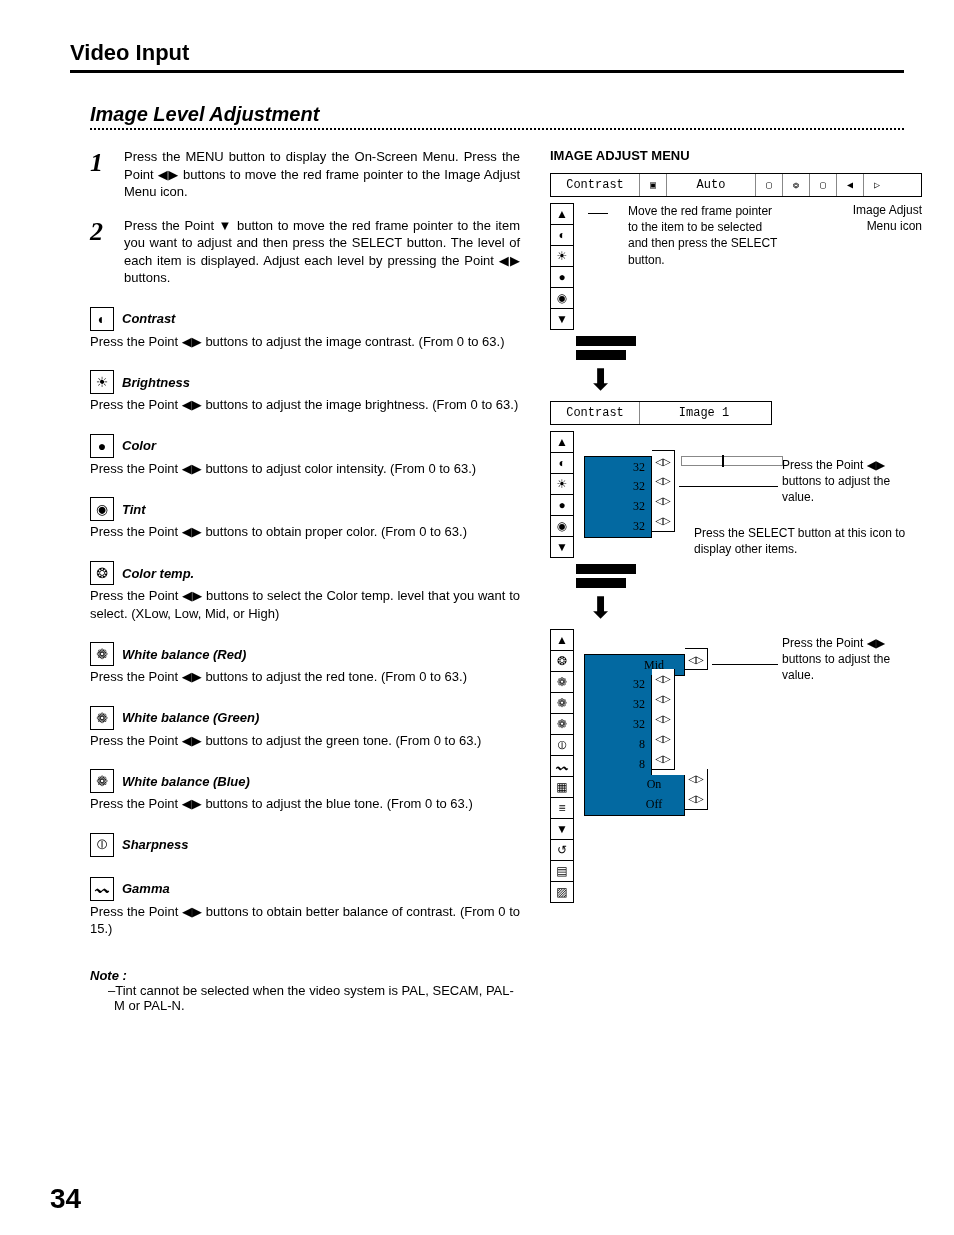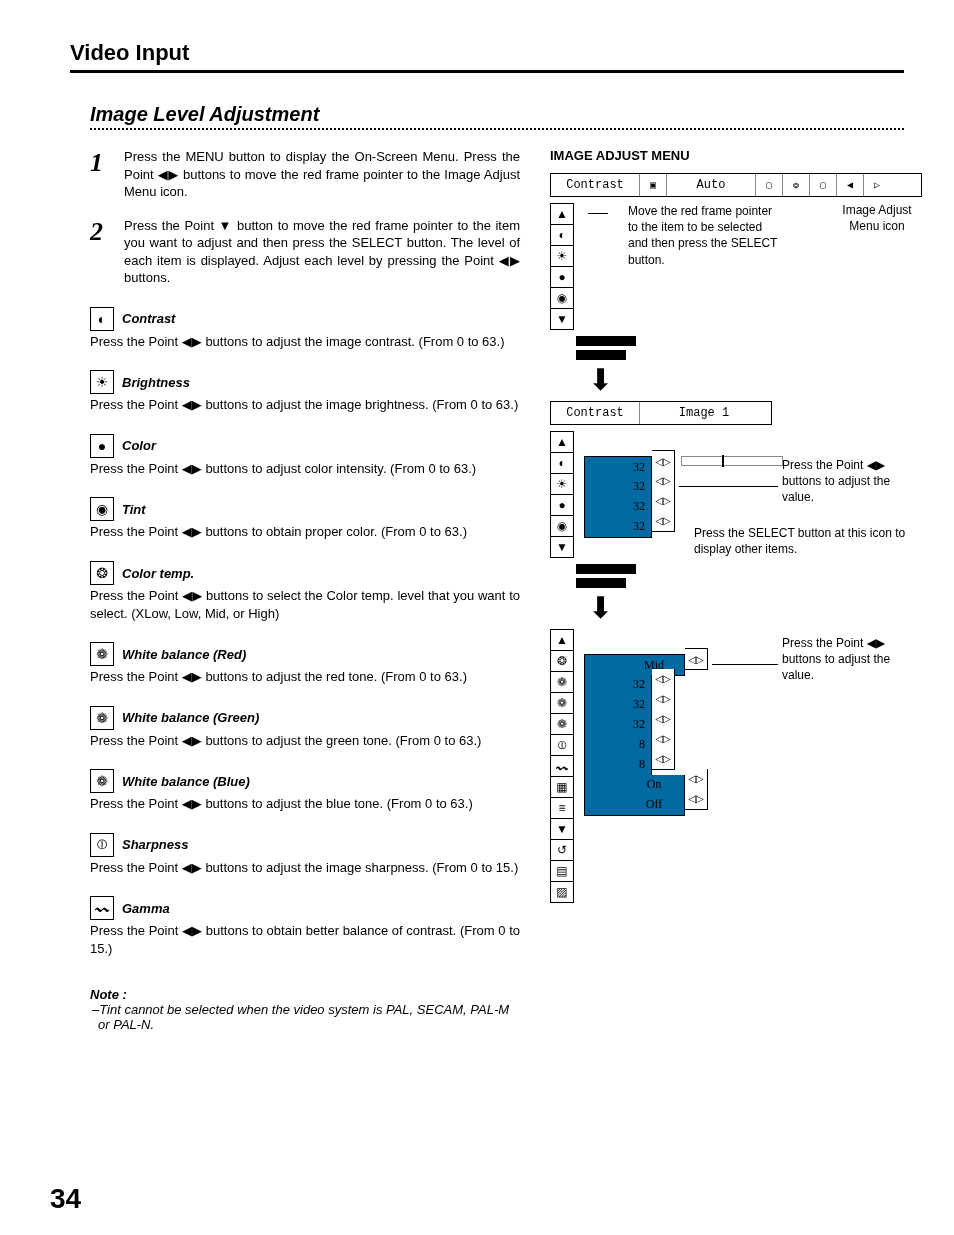--- a/index.html
+++ b/index.html
@@ -90,22 +90,21 @@
     background: #fff;
   }
   .note {
     margin-top: 30px;
   }
   .note-title {
     font-weight: bold;
     font-style: italic;
   }
   .note-body {
-    font-style: italic;
-    margin-left: 8px;
+    margin-left: 24px;
     text-indent: -6px;
   }
   .menu-title {
     font-weight: bold;
     font-size: 13px;
     margin-bottom: 10px;
   }
   .osd-bar {
     display: flex;
     align-items: center;
@@ -143,21 +142,21 @@
     font-size: 12px;
     background: #fff;
   }
   .icon-col .ic:first-child { border-top:1px solid #000; }
   .annotation {
     font-size: 12px;
     line-height: 1.35;
   }
   .ann-right {
     font-size: 12px;
-    text-align: center;
+    text-align: right;
     line-height: 1.3;
     margin-left: 38px;
   }
   .fig-row {
     display: flex;
     align-items: flex-start;
     gap: 12px;
   }
   .black-bars {
     margin: 6px 0 6px 26px;
@@ -321,21 +320,20 @@
           <span class="adj-label">White balance  (Blue)</span>
         </div>
         <div class="adj-desc">Press the Point ◀▶ buttons to adjust the blue tone.  (From 0 to 63.)</div>
       </div>
 
       <div class="adj">
         <div class="adj-title">
           <div class="icon-box">⦶</div>
           <span class="adj-label">Sharpness</span>
         </div>
-        <div class="adj-desc">Press the Point ◀▶ buttons to adjust the image sharpness.  (From 0 to  15.)</div>
       </div>
 
       <div class="adj">
         <div class="adj-title">
           <div class="icon-box">〰</div>
           <span class="adj-label">Gamma</span>
         </div>
         <div class="adj-desc">Press the Point ◀▶ buttons to obtain better balance of contrast. (From 0 to 15.)</div>
       </div>
 

